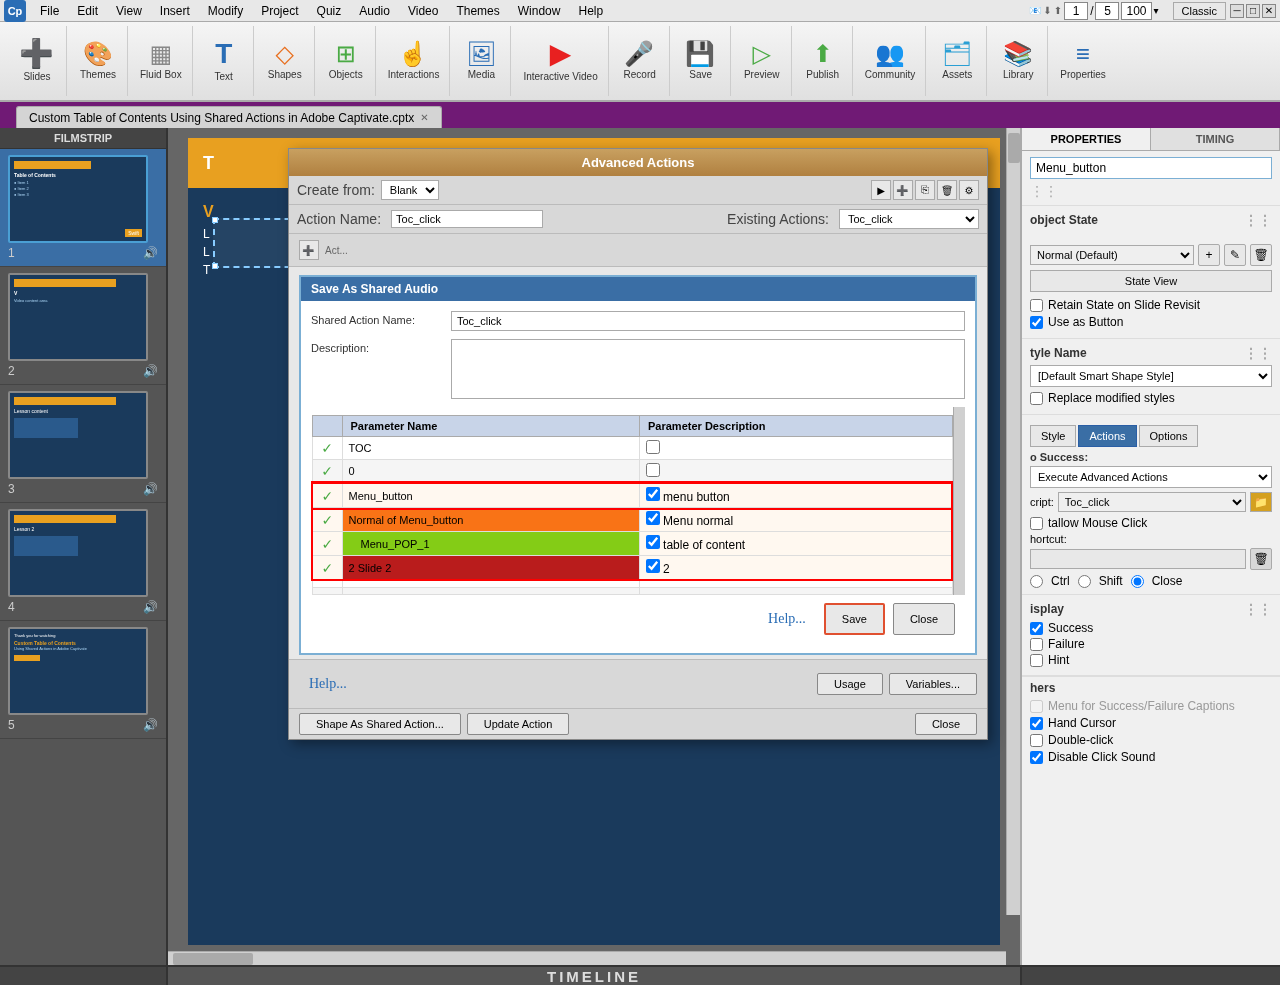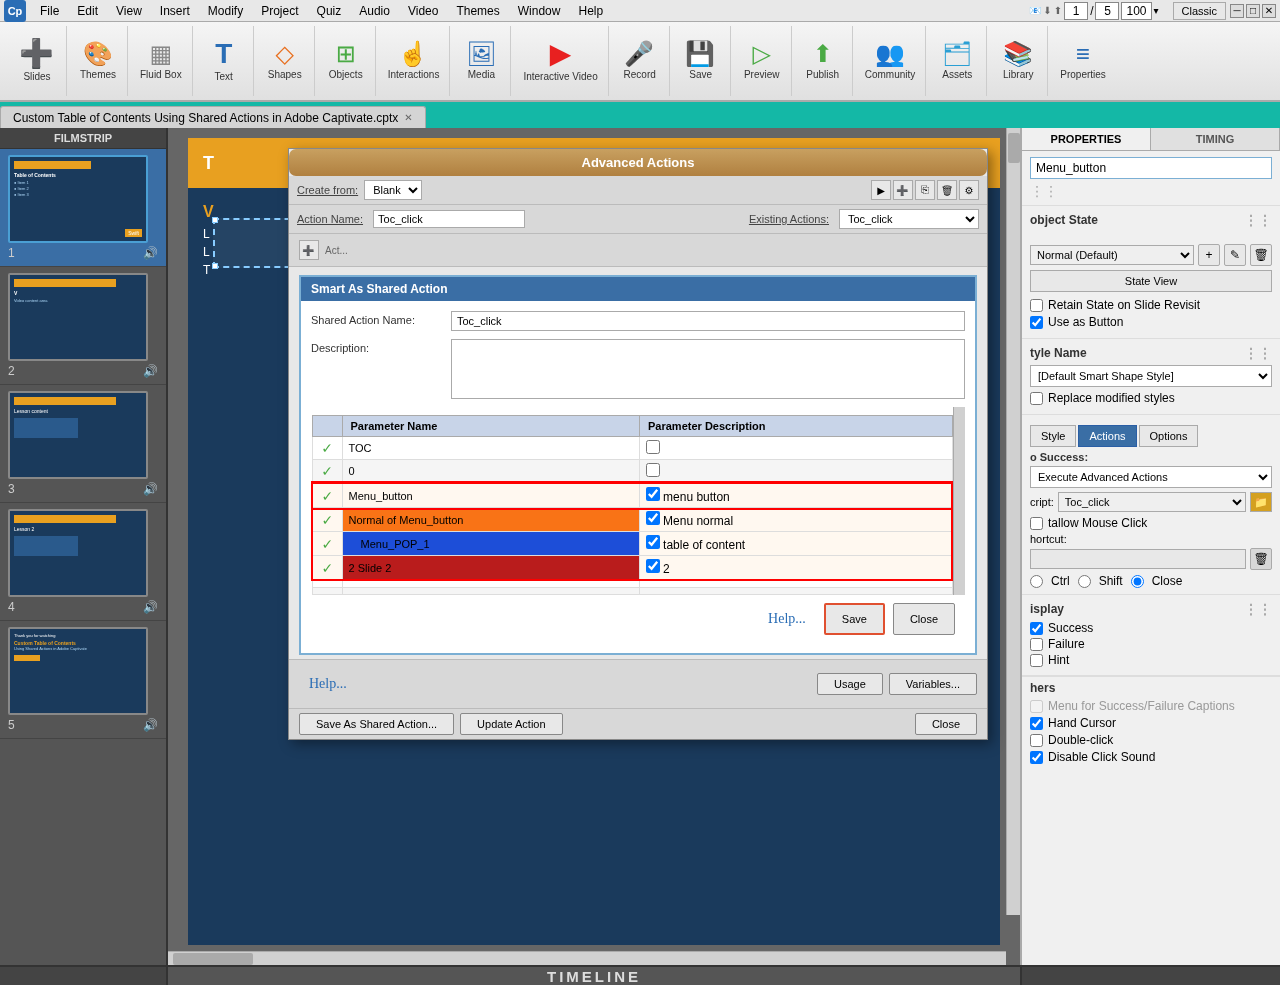--- a/index.html
+++ b/index.html
@@ -16,21 +16,21 @@
 
     
     .toolbar { background: linear-gradient(to bottom, #f5f5f5, #e0e0e0); height: 80px; display: flex; align-items: center; padding: 4px 8px; border-bottom: 2px solid #aaa; gap: 2px; }
     .toolbar-group { display: flex; align-items: center; gap: 2px; padding: 0 4px; border-right: 1px solid #ccc; height: 70px; }
     .toolbar-group:last-child { border-right: none; }
     .toolbar-btn { display: flex; flex-direction: column; align-items: center; justify-content: center; padding: 4px 6px; cursor: pointer; border-radius: 3px; min-width: 50px; height: 64px; gap: 3px; }
     .toolbar-btn .icon { font-size: 24px; line-height: 1; }
     .toolbar-btn .label { font-size: 10px; color: #333; text-align: center; }
 
     
-    .tab-bar { background: #14b8a6; height: 26px; display: flex; align-items: stretch; padding: 0 0; }
+    .tab-bar { background: #701a75; height: 26px; display: flex; align-items: stretch; padding: 0 16px; }
     .tab { background: #d4d4d4; border: 1px solid #aaa; border-bottom: none; padding: 0 12px; display: flex; align-items: center; gap: 6px; cursor: pointer; font-size: 11px; margin-right: 2px; margin-top: 4px; border-radius: 3px 3px 0 0; }
     .tab .close-btn { font-size: 10px; color: #666; cursor: pointer; }
 
     
     .main-area { display: flex; height: calc(985px - 22px - 80px - 26px - 20px); }
 
     
     .filmstrip { width: 168px; background: #555; border-right: 2px solid #333; overflow-y: auto; }
     .filmstrip-header { background: #444; color: #ddd; text-align: center; padding: 4px; font-size: 11px; font-weight: bold; border-bottom: 1px solid #333; }
     .filmstrip-item { padding: 6px 8px; cursor: pointer; border-bottom: 1px solid #444; }
@@ -63,23 +63,23 @@
     .script-row { display: flex; align-items: center; gap: 4px; margin-bottom: 4px; }
     .script-select { flex: 1; border: 1px solid #aaa; padding: 2px; font-size: 11px; }
     .folder-btn { width: 22px; height: 20px; background: #d4a020; border: 1px solid #aaa; cursor: pointer; display: flex; align-items: center; justify-content: center; font-size: 11px; }
     .shortcut-row { display: flex; align-items: center; gap: 4px; font-size: 11px; }
     .shortcut-input { flex: 1; border: 1px solid #aaa; padding: 2px; background: #e8e8e8; }
     .radio-group { display: flex; gap: 8px; font-size: 11px; align-items: center; }
     .display-item { display: flex; align-items: center; gap: 5px; font-size: 11px; margin-bottom: 2px; }
     .others-section { padding: 4px 8px; border-top: 1px solid #ddd; }
     .grey-text { font-size: 11px; color: #999; }
     .advanced-actions-dialog { position: absolute; top: 20px; left: 120px; width: 700px; background: #e8e8e8; border: 1px solid #888; box-shadow: 4px 4px 12px rgba(0,0,0,0.4); z-index: 200; }
-    .dialog-title-bar { background: linear-gradient(to bottom, #c8a060, #b08040); color: white; padding: 6px 12px; font-size: 13px; font-weight: bold; text-align: center; border-radius: 7px; }
+    .dialog-title-bar { background: linear-gradient(to bottom, #c8a060, #b08040); color: white; padding: 6px 12px; font-size: 13px; font-weight: bold; text-align: center; }
     .dialog-toolbar { background: #d8d8d8; padding: 4px 8px; border-bottom: 1px solid #bbb; display: flex; align-items: center; gap: 6px; }
-    .dialog-label { font-size: 11px; color: #444; text-decoration: underline; }
+    .dialog-label { font-size: 14px; color: #444; }
     .dialog-select { border: 1px solid #aaa; padding: 2px 4px; font-size: 11px; background: white; }
     .dialog-icon-btn { width: 20px; height: 20px; display: flex; align-items: center; justify-content: center; border: 1px solid #aaa; background: #e8e8e8; cursor: pointer; font-size: 10px; }
     .form-row { display: flex; align-items: flex-start; margin-bottom: 8px; }
     .form-label { min-width: 140px; font-size: 11px; color: #333; padding-top: 3px; }
     .form-input { flex: 1; border: 1px solid #aaa; padding: 3px 5px; font-size: 11px; }
     .form-textarea { flex: 1; border: 1px solid #aaa; padding: 3px 5px; font-size: 11px; height: 60px; resize: none; }
 
     
     .params-table { width: 100%; border-collapse: collapse; margin-top: 8px; }
     .params-table th { background: #c8d4e8; border: 1px solid #aaa; padding: 4px 8px; font-size: 11px; text-align: left; }
@@ -388,21 +388,21 @@
           <option>Toc_click</option>
         </select>
       </div>
 
       <div style="background:#d8d8d8; padding:6px 10px; border-bottom:1px solid #bbb; display:flex; gap:6px; align-items:center; min-height:32px;">
         <div class="dialog-icon-btn">➕</div>
         <span style="font-size:10px; color:#666;">Act...</span>
       </div>
 
       <div style="margin:8px 10px 4px 10px; border:2px solid #7bafd4; background:white;">
-        <div style="background:#3a6ea5; color:white; padding:5px 10px; font-size:12px; font-weight:bold;">Smart As Shared Action</div>
+        <div style="background:#3a6ea5; color:white; padding:5px 10px; font-size:12px; font-weight:bold;">Save As Shared Audio</div>
         <div style="padding:10px;">
           <div class="form-row">
             <span class="form-label">Shared Action Name:</span>
             <input class="form-input" value="Toc_click" style="">
           </div>
           <div class="form-row">
             <span class="form-label">Description:</span>
             <textarea class="form-textarea" style=""></textarea>
           </div>
 
@@ -433,21 +433,21 @@
                     <td style="background:#fff8f0;">Menu_button</td>
                     <td style="background:#fff8f0;"><input type="checkbox" class="param-checkbox" checked="" style=""> <span>menu button</span></td>
                   </tr>
                   <tr style="border-left: 2px solid red; border-right: 2px solid red;">
                     <td style="background:#fff8f0;"><span class="check-icon">✓</span></td>
                     <td style="background:#f97316;">Normal of Menu_button</td>
                     <td style="background:#fff8f0;"><input type="checkbox" class="param-checkbox" checked="" style=""> <span>Menu normal</span></td>
                   </tr>
                   <tr style="border-left: 2px solid red; border-right: 2px solid red;">
                     <td style="background:#fff8f0;"><span class="check-icon">✓</span></td>
-                    <td style="background:#1d4ed8;padding-left:18px;">Menu_POP_1</td>
+                    <td style="background:#84cc16;padding-left:18px;">Menu_POP_1</td>
                     <td style="background:#fff8f0;"><input type="checkbox" class="param-checkbox" checked="" style=""> <span>table of content</span></td>
                   </tr>
                   <tr style="border-bottom: 2px solid red; border-left: 2px solid red; border-right: 2px solid red;">
                     <td style="background:#fff8f0;"><span class="check-icon">✓</span></td>
                     <td style="background:#b91c1c;">2 Slide 2</td>
                     <td style="background:#fff8f0;"><input type="checkbox" class="param-checkbox" checked="" style=""> <span>2</span></td>
                   </tr>
                   <tr>
                       <td></td>
                       <td></td>
@@ -472,21 +472,21 @@
         </div>
       </div>
 
       <div style="background:#d8d8d8; padding:8px 10px; border-top:1px solid #bbb; display:flex; gap:6px; align-items:center;">
         <a class="help-link">Help...</a>
         <div style="flex:1;"></div>
         <button class="dialog-btn">Usage</button>
         <button class="dialog-btn">Variables...</button>
       </div>
       <div style="background:#d8d8d8; padding:4px 10px; border-top:1px solid #bbb; display:flex; gap:6px; align-items:center;">
-        <button class="dialog-btn">Save As Shared Action...</button>
+        <button class="dialog-btn">Shape As Shared Action...</button>
         <button class="dialog-btn">Update Action</button>
         <div style="flex:1;"></div>
         <button class="dialog-btn">Close</button>
       </div>
     </div>
 
   </div>
 
   <div class="properties-panel">
     <div class="panel-header-tabs">

